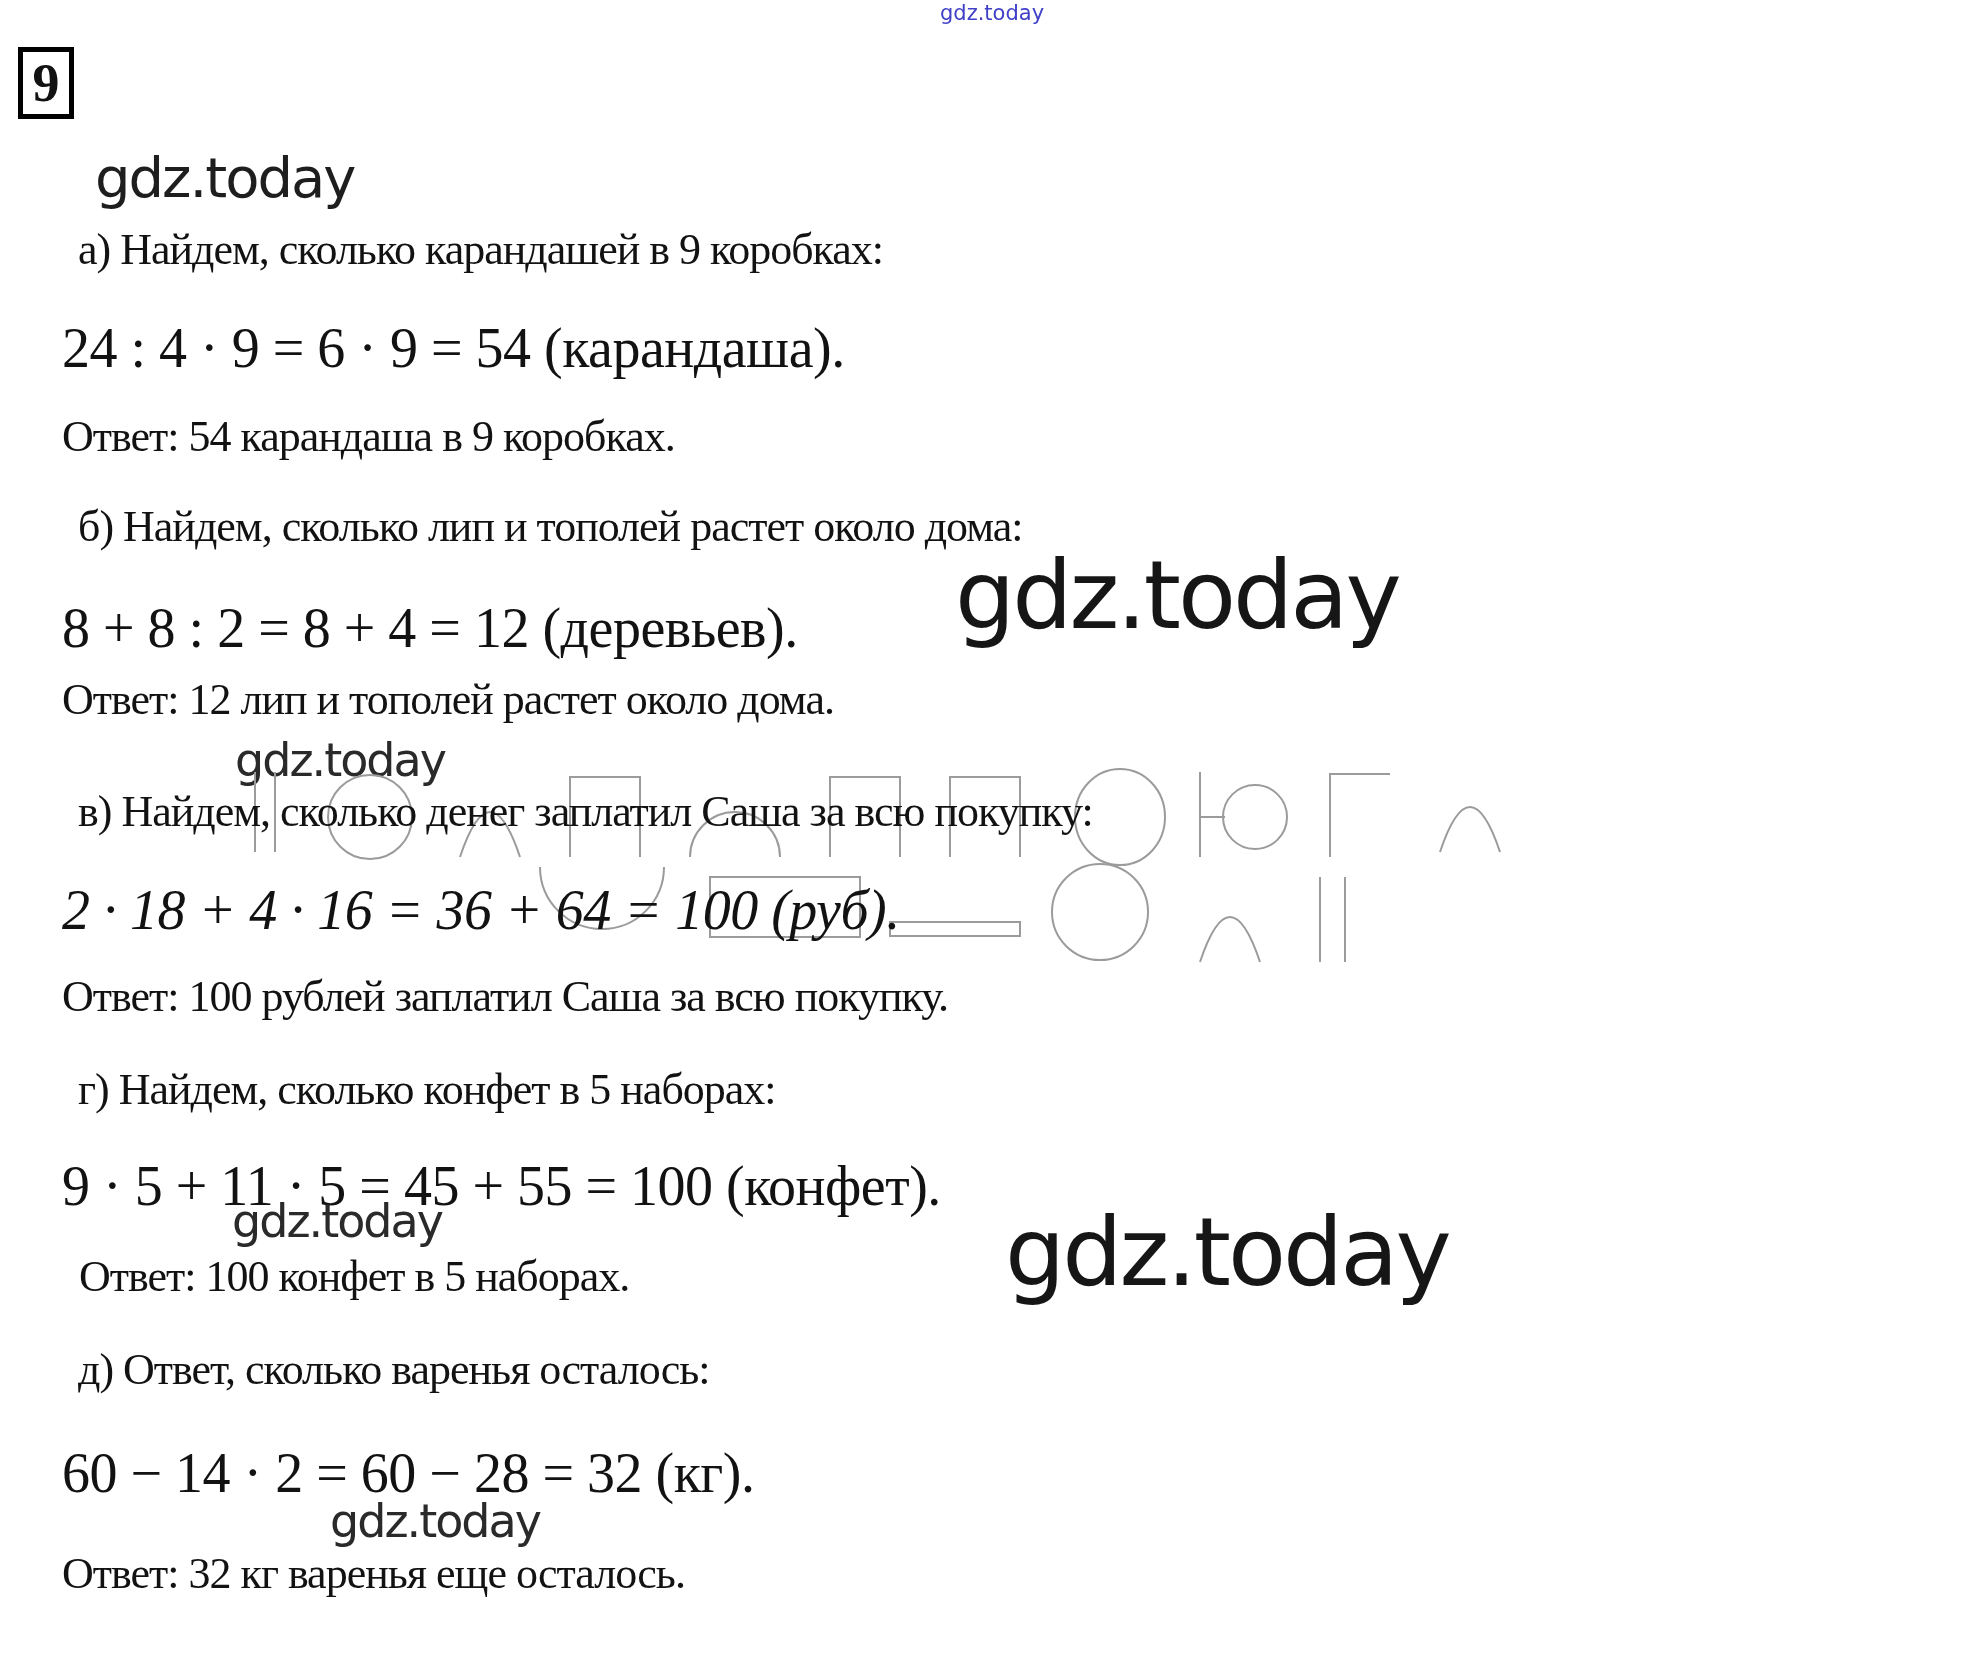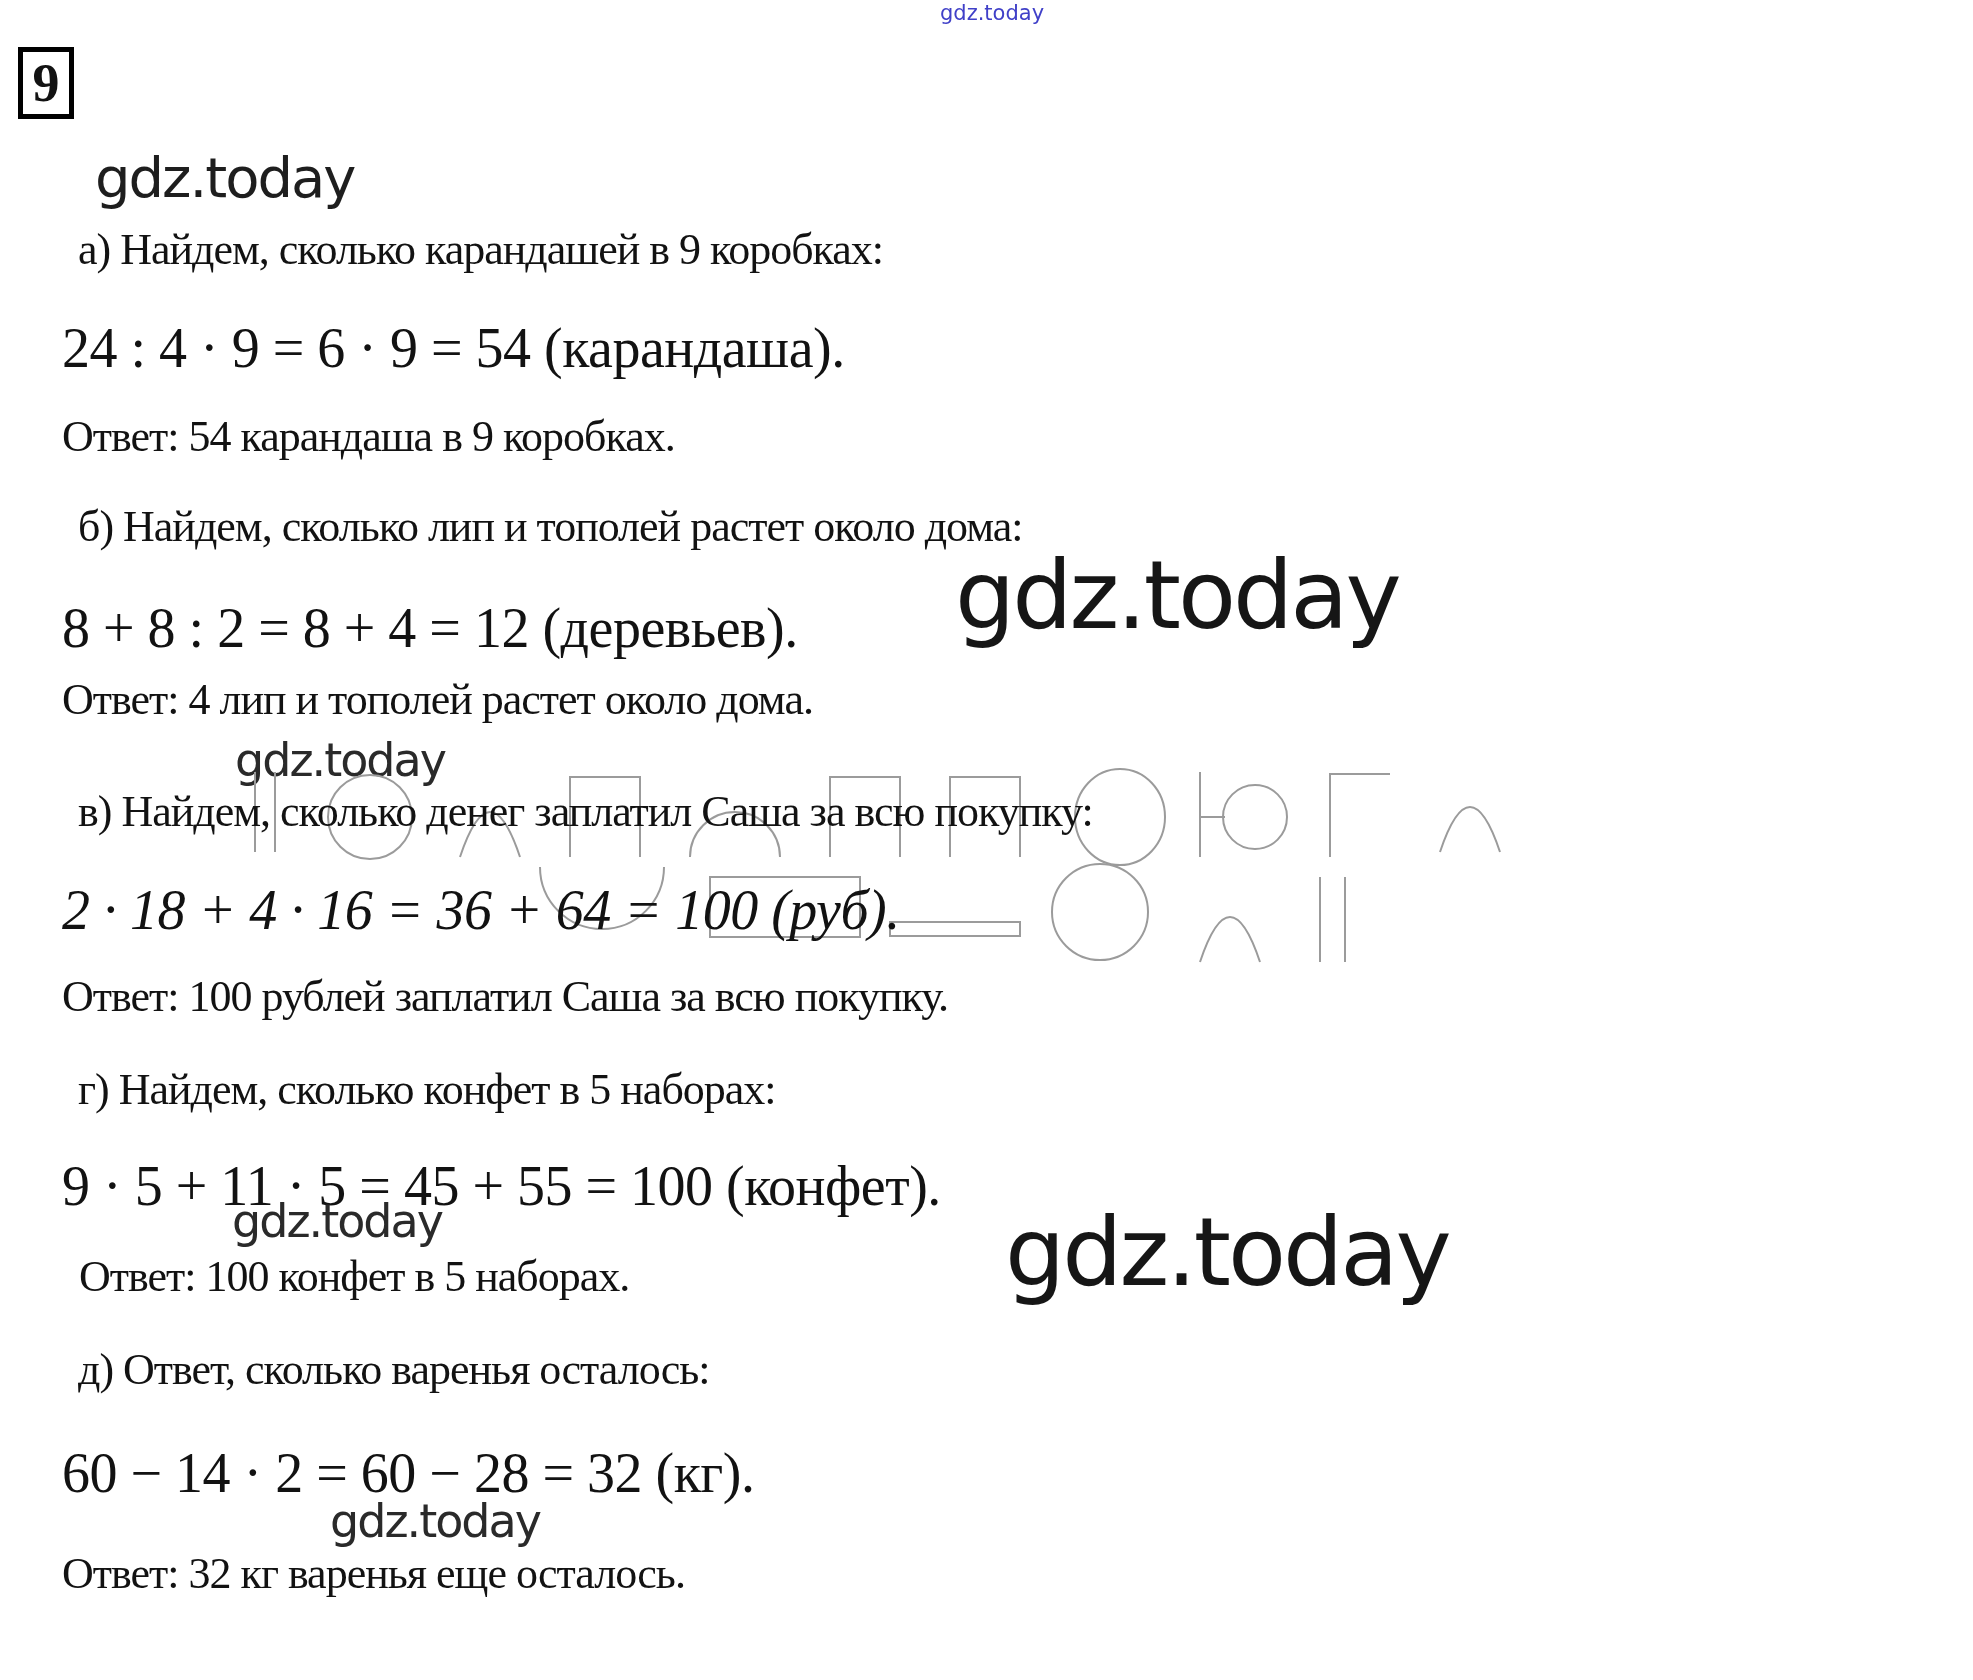--- a/index.html
+++ b/index.html
@@ -36,21 +36,21 @@
 
   <div class="wm wm-medium" style="left:95px; top:150px;">gdz.today</div>
 
   <div class="line heading" style="left:78px; top:228px;">а) Найдем, сколько карандашей в 9 коробках:</div>
   <div class="line equation" style="left:62px; top:320px;">24 : 4 · 9 = 6 · 9 = 54 (карандаша).</div>
   <div class="line answer" style="left:62px; top:415px;">Ответ: 54 карандаша в 9 коробках.</div>
 
   <div class="line heading" style="left:78px; top:505px;">б) Найдем, сколько лип и тополей растет около дома:</div>
   <div class="line equation" style="left:62px; top:600px;">8 + 8 : 2 = 8 + 4 = 12 (деревьев).</div>
   <div class="wm wm-big" style="left:955px; top:548px;">gdz.today</div>
-  <div class="line answer" style="left:62px; top:678px;">Ответ: 4 лип и тополей растет около дома.</div>
+  <div class="line answer" style="left:62px; top:678px;">Ответ: 12 лип и тополей растет около дома.</div>
 
   <div class="wm wm-small" style="left:235px; top:737px;">gdz.today</div>
 
   <svg class="outline-wm" width="1320" height="215" viewBox="0 0 1320 215">
     <g fill="none" stroke="#9b9b9b" stroke-width="2">
       <path d="M15,90 V10 M35,90 V10"></path>
       <circle cx="130" cy="55" r="42"></circle>
       <path d="M220,95 Q250,5 280,95"></path>
       <path d="M330,95 V15 H400 V95"></path>
       <path d="M450,95 a45,45 0 0 1 90,0"></path>

